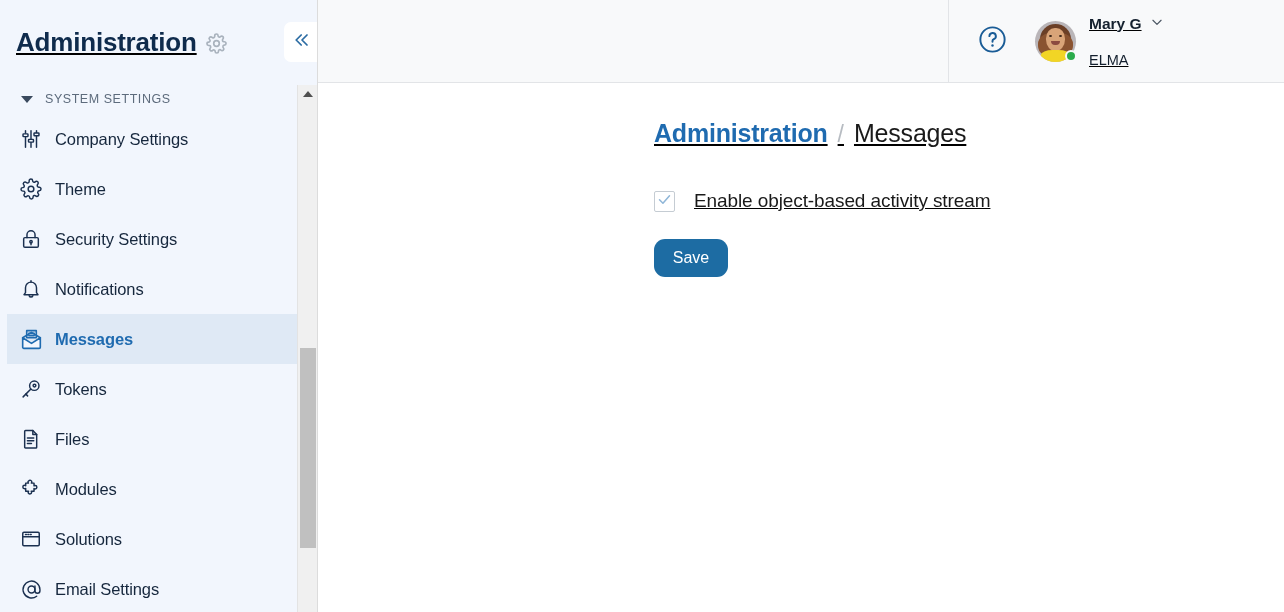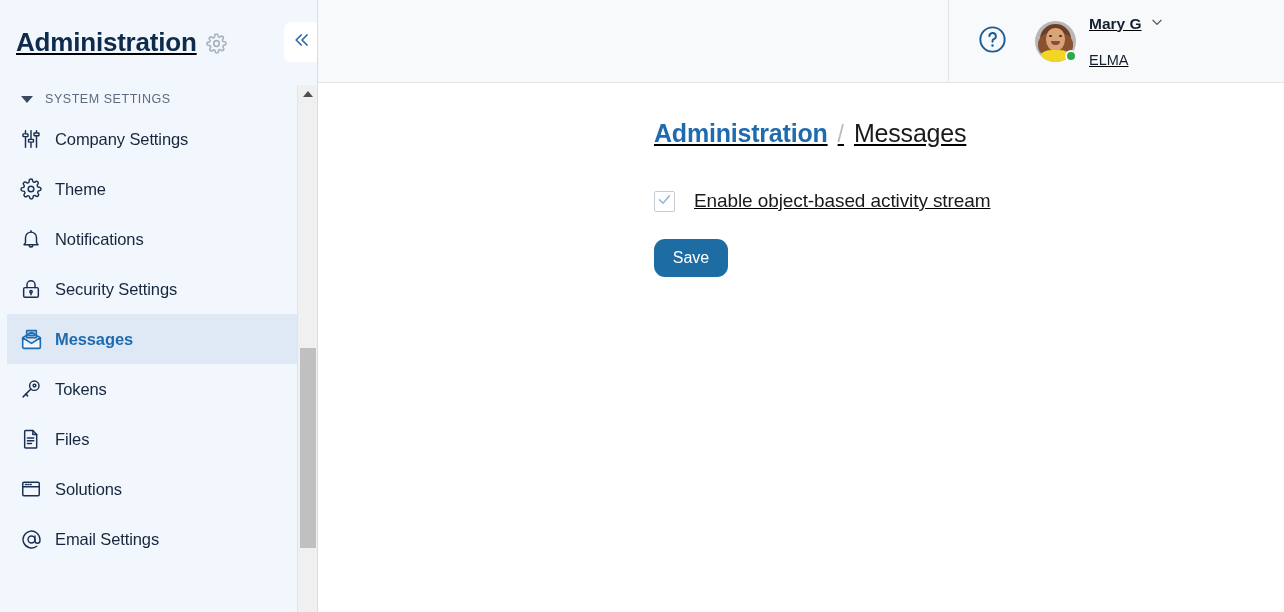--- a/index.html
+++ b/index.html
@@ -283,38 +283,38 @@
               <circle cx="12" cy="12" r="3.1"></circle>
               <path d="M19.4 15a1.6 1.6 0 0 0 .32 1.76l.06.06a1.9 1.9 0 1 1-2.7 2.7l-.05-.06a1.6 1.6 0 0 0-1.77-.32 1.6 1.6 0 0 0-1 1.47V21a1.9 1.9 0 1 1-3.8 0v-.1a1.6 1.6 0 0 0-1.05-1.46 1.6 1.6 0 0 0-1.76.32l-.06.06a1.9 1.9 0 1 1-2.7-2.7l.06-.06a1.6 1.6 0 0 0 .32-1.76 1.6 1.6 0 0 0-1.47-1H3a1.9 1.9 0 1 1 0-3.8h.1a1.6 1.6 0 0 0 1.46-1.05 1.6 1.6 0 0 0-.32-1.76l-.06-.06a1.9 1.9 0 1 1 2.7-2.7l.06.06a1.6 1.6 0 0 0 1.76.32H9a1.6 1.6 0 0 0 1-1.47V3a1.9 1.9 0 1 1 3.8 0v.1a1.6 1.6 0 0 0 1 1.47 1.6 1.6 0 0 0 1.77-.32l.05-.06a1.9 1.9 0 1 1 2.7 2.7l-.06.06a1.6 1.6 0 0 0-.32 1.76V9a1.6 1.6 0 0 0 1.47 1H21a1.9 1.9 0 1 1 0 3.8h-.1a1.6 1.6 0 0 0-1.5 1.2z"></path>
             </svg>
           </span>
           <span class="nav-label">Theme</span>
         </div>
 
         <div class="nav-item">
           <span class="nav-ico">
             <svg width="22" height="22" viewBox="0 0 24 24" fill="none" stroke="#1b3050" stroke-width="1.6" stroke-linecap="round" stroke-linejoin="round">
-              <path d="M18 16V10.5a6 6 0 1 0-12 0V16l-1.6 2.2h15.2z"></path>
-              <path d="M10 19.3a2.1 2.1 0 0 0 4 0"></path>
-              <line x1="12" y1="3" x2="12" y2="4.5"></line>
-            </svg>
-          </span>
-          <span class="nav-label">Notifications</span>
-        </div>
-
-        <div class="nav-item">
-          <span class="nav-ico">
-            <svg width="22" height="22" viewBox="0 0 24 24" fill="none" stroke="#1b3050" stroke-width="1.6" stroke-linecap="round" stroke-linejoin="round">
               <rect x="4" y="10.5" width="16" height="10.5" rx="1.4"></rect>
               <path d="M7.6 10.5V7.4a4.4 4.4 0 0 1 8.8 0v3.1"></path>
               <circle cx="12" cy="15" r="1.3"></circle>
               <line x1="12" y1="16.2" x2="12" y2="18.2"></line>
             </svg>
           </span>
           <span class="nav-label">Security Settings</span>
+        </div>
+
+        <div class="nav-item">
+          <span class="nav-ico">
+            <svg width="22" height="22" viewBox="0 0 24 24" fill="none" stroke="#1b3050" stroke-width="1.6" stroke-linecap="round" stroke-linejoin="round">
+              <path d="M18 16V10.5a6 6 0 1 0-12 0V16l-1.6 2.2h15.2z"></path>
+              <path d="M10 19.3a2.1 2.1 0 0 0 4 0"></path>
+              <line x1="12" y1="3" x2="12" y2="4.5"></line>
+            </svg>
+          </span>
+          <span class="nav-label">Notifications</span>
         </div>
 
         <div class="nav-item active">
           <span class="nav-ico">
             <svg width="23" height="23" viewBox="0 0 24 24" fill="none" stroke="#1f6bb0" stroke-width="1.7" stroke-linecap="round" stroke-linejoin="round">
               <path d="M7 2.8h10v7.4H7z"></path>
               <line x1="9.2" y1="5.6" x2="14.8" y2="5.6"></line>
               <line x1="9.2" y1="8" x2="14.8" y2="8"></line>
               <path d="M2.8 10.2 12 16l9.2-5.8V20a1.2 1.2 0 0 1-1.2 1.2H4a1.2 1.2 0 0 1-1.2-1.2z" fill="#f2f6fd"></path>
               <path d="M2.8 10.2 12 4.6l9.2 5.6"></path>
@@ -341,20 +341,28 @@
               <path d="M6 2.8h8l4.2 4.2V21a0.9 0.9 0 0 1-.9.9H6a.9.9 0 0 1-.9-.9V3.7A.9.9 0 0 1 6 2.8z"></path>
               <polyline points="14 2.8 14 7.2 18.2 7.2"></polyline>
               <line x1="8.1" y1="11" x2="15" y2="11"></line>
               <line x1="8.1" y1="14" x2="15" y2="14"></line>
               <line x1="8.1" y1="17" x2="12.5" y2="17"></line>
             </svg>
           </span>
           <span class="nav-label">Files</span>
         </div>
 
+        <div class="nav-item">
+          <span class="nav-ico">
+            <svg width="22" height="22" viewBox="0 0 24 24" fill="none" stroke="#1b3050" stroke-width="1.6" stroke-linejoin="round">
+              <path d="M9.6 3.1a1.9 1.9 0 0 1 3.3 1.3c0 .5-.2.9-.5 1.2h2.9v3c.3-.3.7-.5 1.2-.5a1.9 1.9 0 0 1 0 3.8c-.5 0-.9-.2-1.2-.5v3h-3.1c.3.3.5.7.5 1.2a1.9 1.9 0 0 1-3.8 0c0-.5.2-.9.5-1.2H6.2v-3.1c-.3.3-.7.5-1.2.5a1.9 1.9 0 0 1 0-3.8c.5 0 .9.2 1.2.5V5.6h3c-.3-.3-.5-.7-.5-1.2 0-.5.3-1 .9-1.3z"></path>
+            </svg>
+          </span>
+          <span class="nav-label">Modules</span>
+        </div>
 
         <div class="nav-item">
           <span class="nav-ico">
             <svg width="22" height="22" viewBox="0 0 24 24" fill="none" stroke="#1b3050" stroke-width="1.6" stroke-linecap="round" stroke-linejoin="round">
               <rect x="3" y="4.6" width="18" height="14.8" rx="1.3"></rect>
               <line x1="3" y1="9.6" x2="21" y2="9.6"></line>
               <line x1="6" y1="7.1" x2="7" y2="7.1"></line>
               <line x1="8.6" y1="7.1" x2="9.6" y2="7.1"></line>
               <line x1="11.2" y1="7.1" x2="12.2" y2="7.1"></line>
             </svg>

